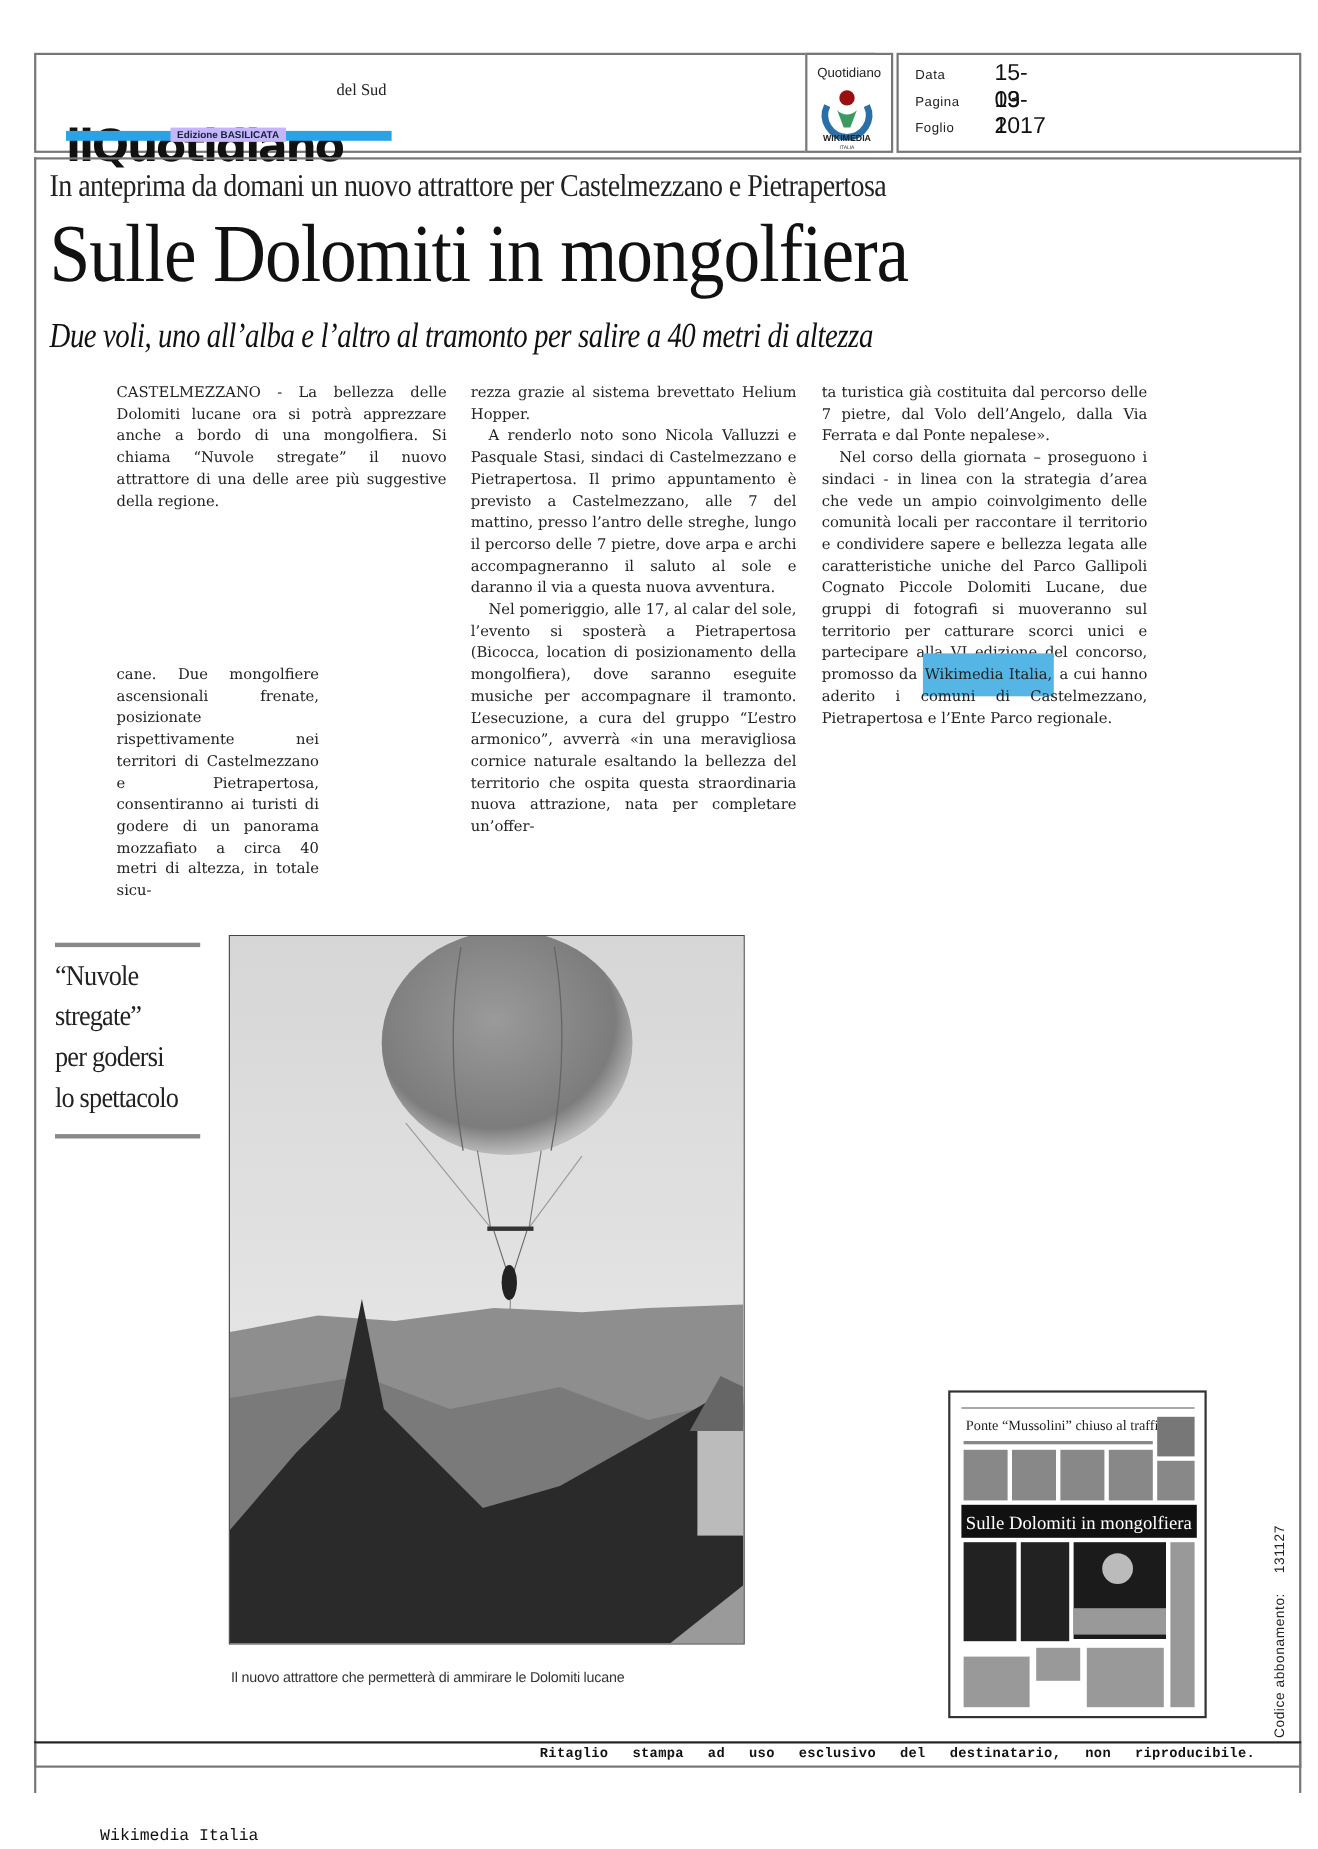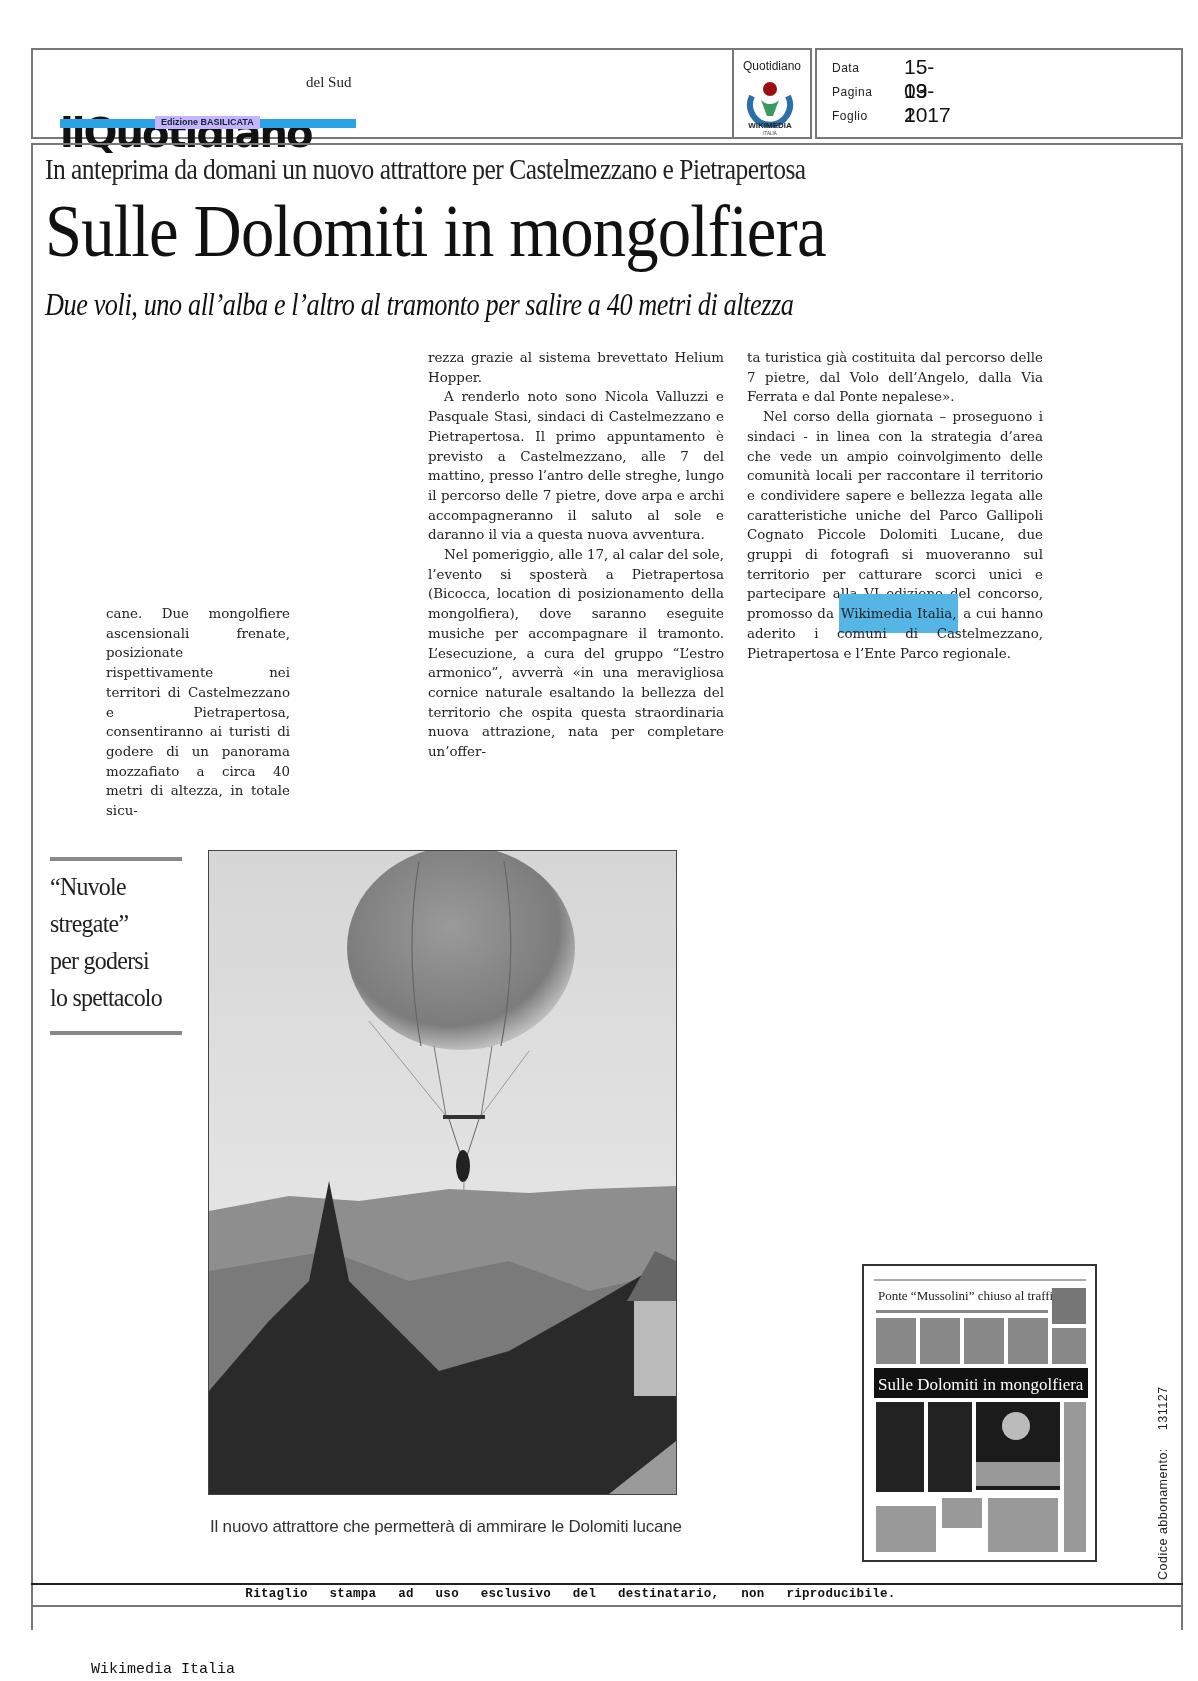--- a/index.html
+++ b/index.html
@@ -16,41 +16,41 @@
   .src-label { position:absolute; left:735px; top:59px; width:74px; text-align:center; font-family:"Liberation Sans", sans-serif; font-size:12px; color:#222; }
   .wm-logo { position:absolute; left:737px; top:78px; width:66px; height:58px; }
   .meta-row { position:absolute; left:832px; font-family:"Liberation Sans", sans-serif; }
   .meta-k { position:absolute; left:0; font-size:12px; letter-spacing:0.5px; color:#222; }
   .meta-v { position:absolute; left:72px; font-size:21px; color:#111; }
 
   
   .frame { position:absolute; left:31px; top:143px; width:1152px; height:1487px; border:2px solid #777; border-bottom:none; box-sizing:border-box; }
   .footer-line { position:absolute; left:31px; top:1583px; width:1152px; height:2px; background:#222; }
   .footer-box  { position:absolute; left:31px; top:1585px; width:1152px; height:22px; border-left:2px solid #777; border-right:2px solid #777; border-bottom:2px solid #777; box-sizing:border-box; }
-  .footer-text { position:absolute; left:0; top:1587px; width:1141px; text-align:center; font-family:"Liberation Mono", monospace; font-size:12.5px; font-weight:bold; word-spacing:14px; letter-spacing:0.3px; color:#111; }
+  .footer-text { position:absolute; left:0; top:1587px; width:1141px; text-align:right; font-family:"Liberation Mono", monospace; font-size:12.5px; font-weight:bold; word-spacing:14px; letter-spacing:0.3px; color:#111; }
 
   .kicker { position:absolute; left:45px; top:153px; width:1140px; font-size:29px; letter-spacing:-0.6px; color:#222; white-space:nowrap; transform:scaleX(0.88); transform-origin:left; }
   .headline { position:absolute; left:45px; top:192px; font-size:75px; letter-spacing:-1px; color:#111; white-space:nowrap; transform:scaleX(0.89); transform-origin:left; line-height:1.05; }
   .subhead { position:absolute; left:45px; top:286px; font-size:32px; font-style:italic; color:#111; white-space:nowrap; transform:scaleX(0.82); transform-origin:left; letter-spacing:-0.5px; }
 
   .col { position:absolute; font-family:"DejaVu Serif", serif; font-size:13.4px; line-height:19.7px; color:#222; text-align:justify; hyphens:manual; }
   .col p { margin:0; text-indent:16px; }
   .col p.first { text-indent:0; }
   .col1 { left:106px; top:348px; width:300px; }
   .col1b { left:106px; top:604px; width:184px; }
   .col2 { left:428px; top:348px; width:296px; }
   .col3 { left:747px; top:348px; width:296px; }
   .hl { background:#55b6e6; padding:12px 2px;margin-top:24px; }
 
   .pull-top { position:absolute; left:50px; top:857px; width:132px; height:4px; background:#888; }
   .pull-bot { position:absolute; left:50px; top:1031px; width:132px; height:4px; background:#888; }
   .pull { position:absolute; left:50px; top:868px; width:140px; font-size:26px; line-height:37px; color:#222; letter-spacing:-0.8px; transform:scaleX(0.92); transform-origin:left; }
 
   .photo { position:absolute; left:208px; top:850px; width:467px; height:643px; border:1px solid #444; overflow:hidden; background:#e8e8e8; }
-  .caption { position:absolute; left:210px; top:1517px; font-family:"Liberation Sans", sans-serif; font-size:17px; color:#333; letter-spacing:-0.2px; }
+  .caption { position:absolute; left:210px; top:1517px; font-family:"Liberation Sans", sans-serif; font-size:13px; color:#333; letter-spacing:-0.2px; }
 
   .thumb { position:absolute; left:862px; top:1264px; width:235px; height:298px; border:2px solid #333; box-sizing:border-box; background:#fff; overflow:hidden; }
   .codice { position:absolute; left:1156px; top:1580px; transform:rotate(-90deg); transform-origin:left top; font-family:"Liberation Sans", sans-serif; font-size:12.5px; color:#222; white-space:nowrap; letter-spacing:0.5px; }
   .codice .num { margin-left:18px; }
 
   .page-footer { position:absolute; left:91px; top:1629px; font-family:Liberation Mono, monospace; font-size:15px; color:#111;margin-top:32px; }
 </style>
 </head>
 <body>
 
@@ -84,20 +84,21 @@
   <span class="meta-v" style="top:0;">1</span>
 </div>
 
 <div class="frame"></div>
 
 <div class="kicker">In anteprima da domani un nuovo attrattore per Castelmezzano e Pietrapertosa</div>
 <div class="headline">Sulle Dolomiti in mongolfiera</div>
 <div class="subhead">Due voli, uno all’alba e l’altro al tramonto per salire a 40 metri di altezza</div>
 
 <div class="col col1">
+  <p class="first">CASTELMEZZANO - La bellezza delle Dolomiti lucane ora si potrà apprezzare anche a bordo di una mongolfiera. Si chiama “Nuvole stregate” il nuovo attrattore di una delle aree più suggestive della regione.</p>
 </div>
 <div class="col col1b">
   <p class="first">cane. Due mongolfiere ascensionali frenate, posizionate rispettivamente nei territori di Castelmezzano e Pietrapertosa, consentiranno ai turisti di godere di un panorama mozzafiato a circa 40 metri di altezza, in totale sicu-</p>
 </div>
 <div class="col col2">
   <p class="first">rezza grazie al sistema brevettato Helium Hopper.</p>
   <p>A renderlo noto sono Nicola Valluzzi e Pasquale Stasi, sindaci di Castelmezzano e Pietrapertosa. Il primo appuntamento è previsto a Castelmezzano, alle 7 del mattino, presso l’antro delle streghe, lungo il percorso delle 7 pietre, dove arpa e archi accompagneranno il saluto al sole e daranno il via a questa nuova avventura.</p>
   <p>Nel pomeriggio, alle 17, al calar del sole, l’evento si sposterà a Pietrapertosa (Bicocca, location di posizionamento della mongolfiera), dove saranno eseguite musiche per accompagnare il tramonto. L’esecuzione, a cura del gruppo “L’estro armonico”, avverrà «in una meravigliosa cornice naturale esaltando la bellezza del territorio che ospita questa straordinaria nuova attrazione, nata per completare un’offer-</p>
 </div>
 <div class="col col3">

